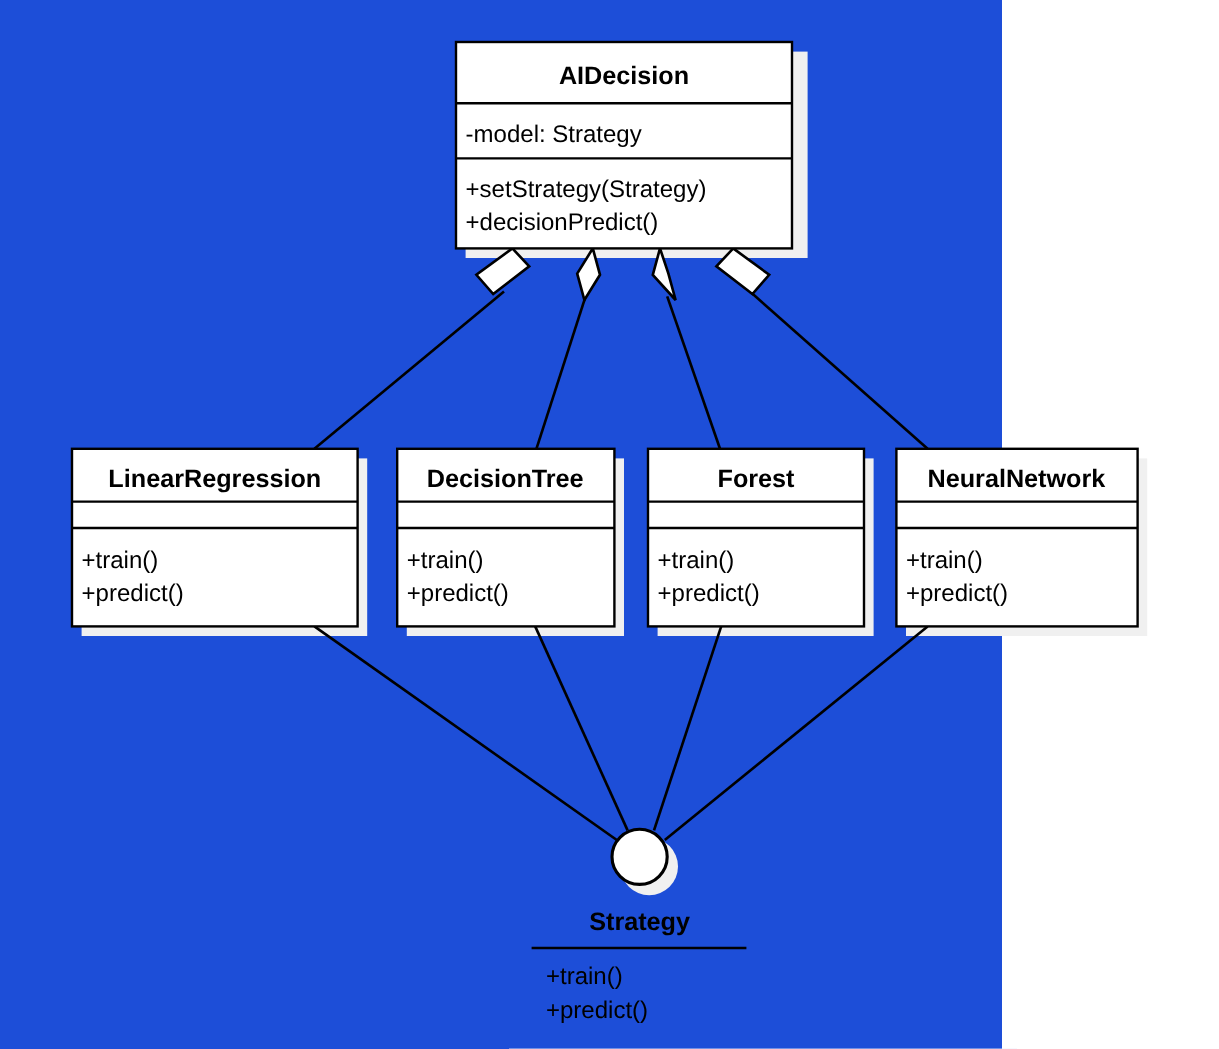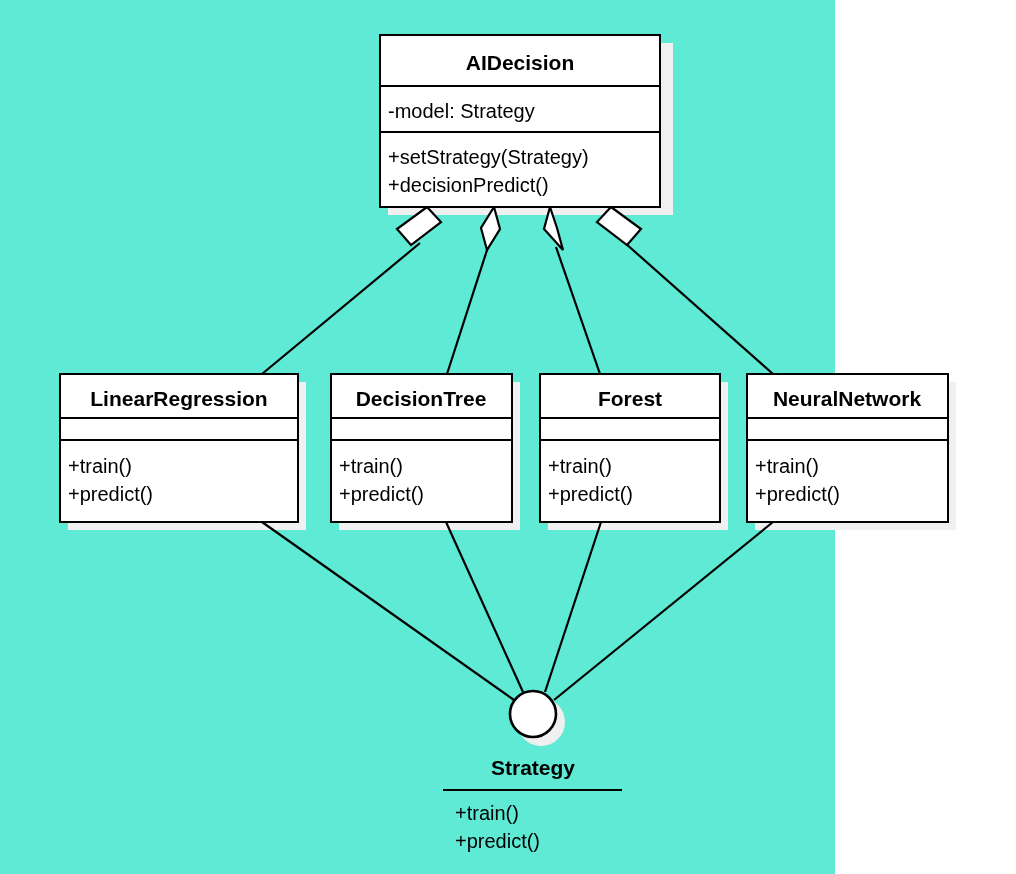--- a/index.html
+++ b/index.html
@@ -11,21 +11,21 @@
   body {
     width: 1016px;
     height: 874px;
     overflow: hidden;
     font-family: "Liberation Sans", sans-serif;
   }
   #diagram-root {
     position: relative;
     width: 835px;
     height: 874px;
-    background: #5eead4;
+    background: #1d4ed8;
   }
   svg.diagram-canvas {
     display: block;
     width: 1016px;
     height: 874px;
   }
   .shadow-rect {
     fill: #f0f0f0;
     stroke: none;
   }

